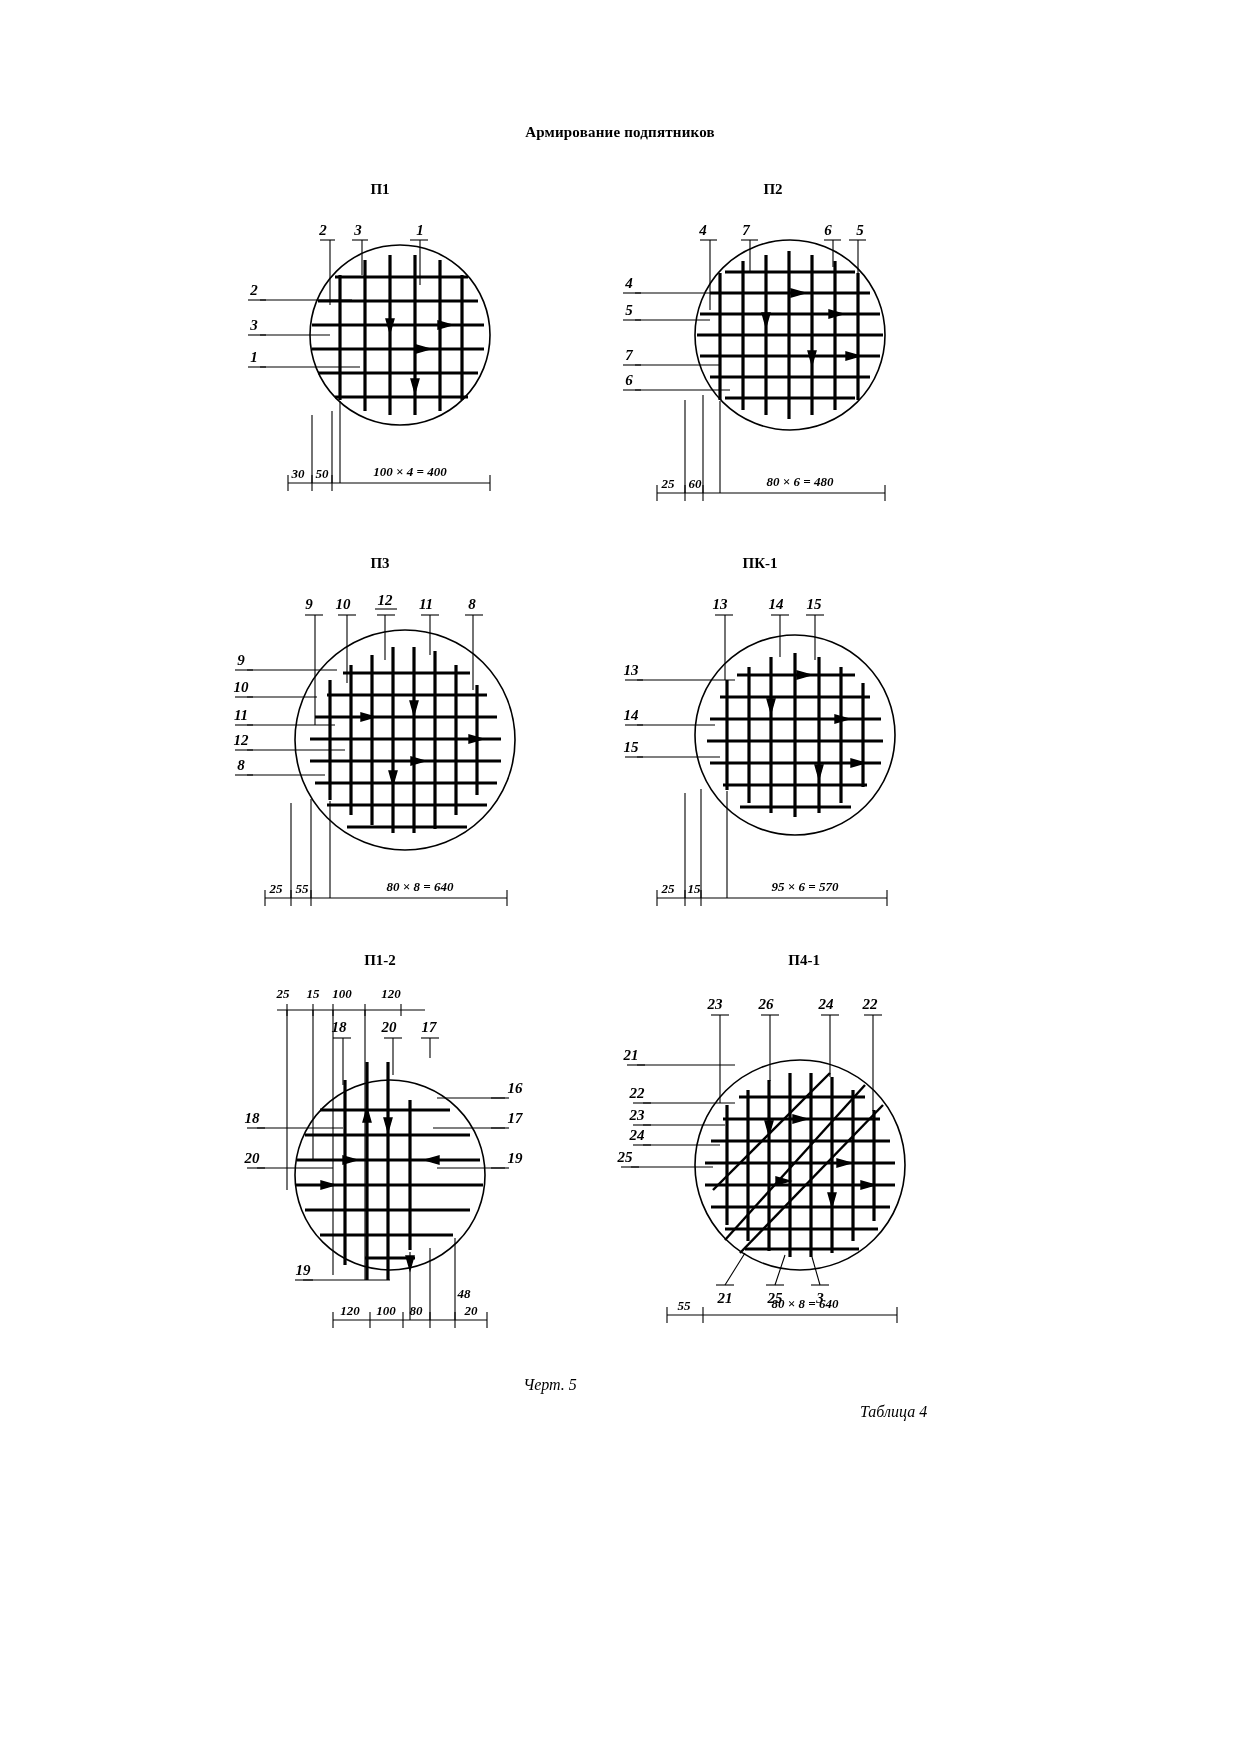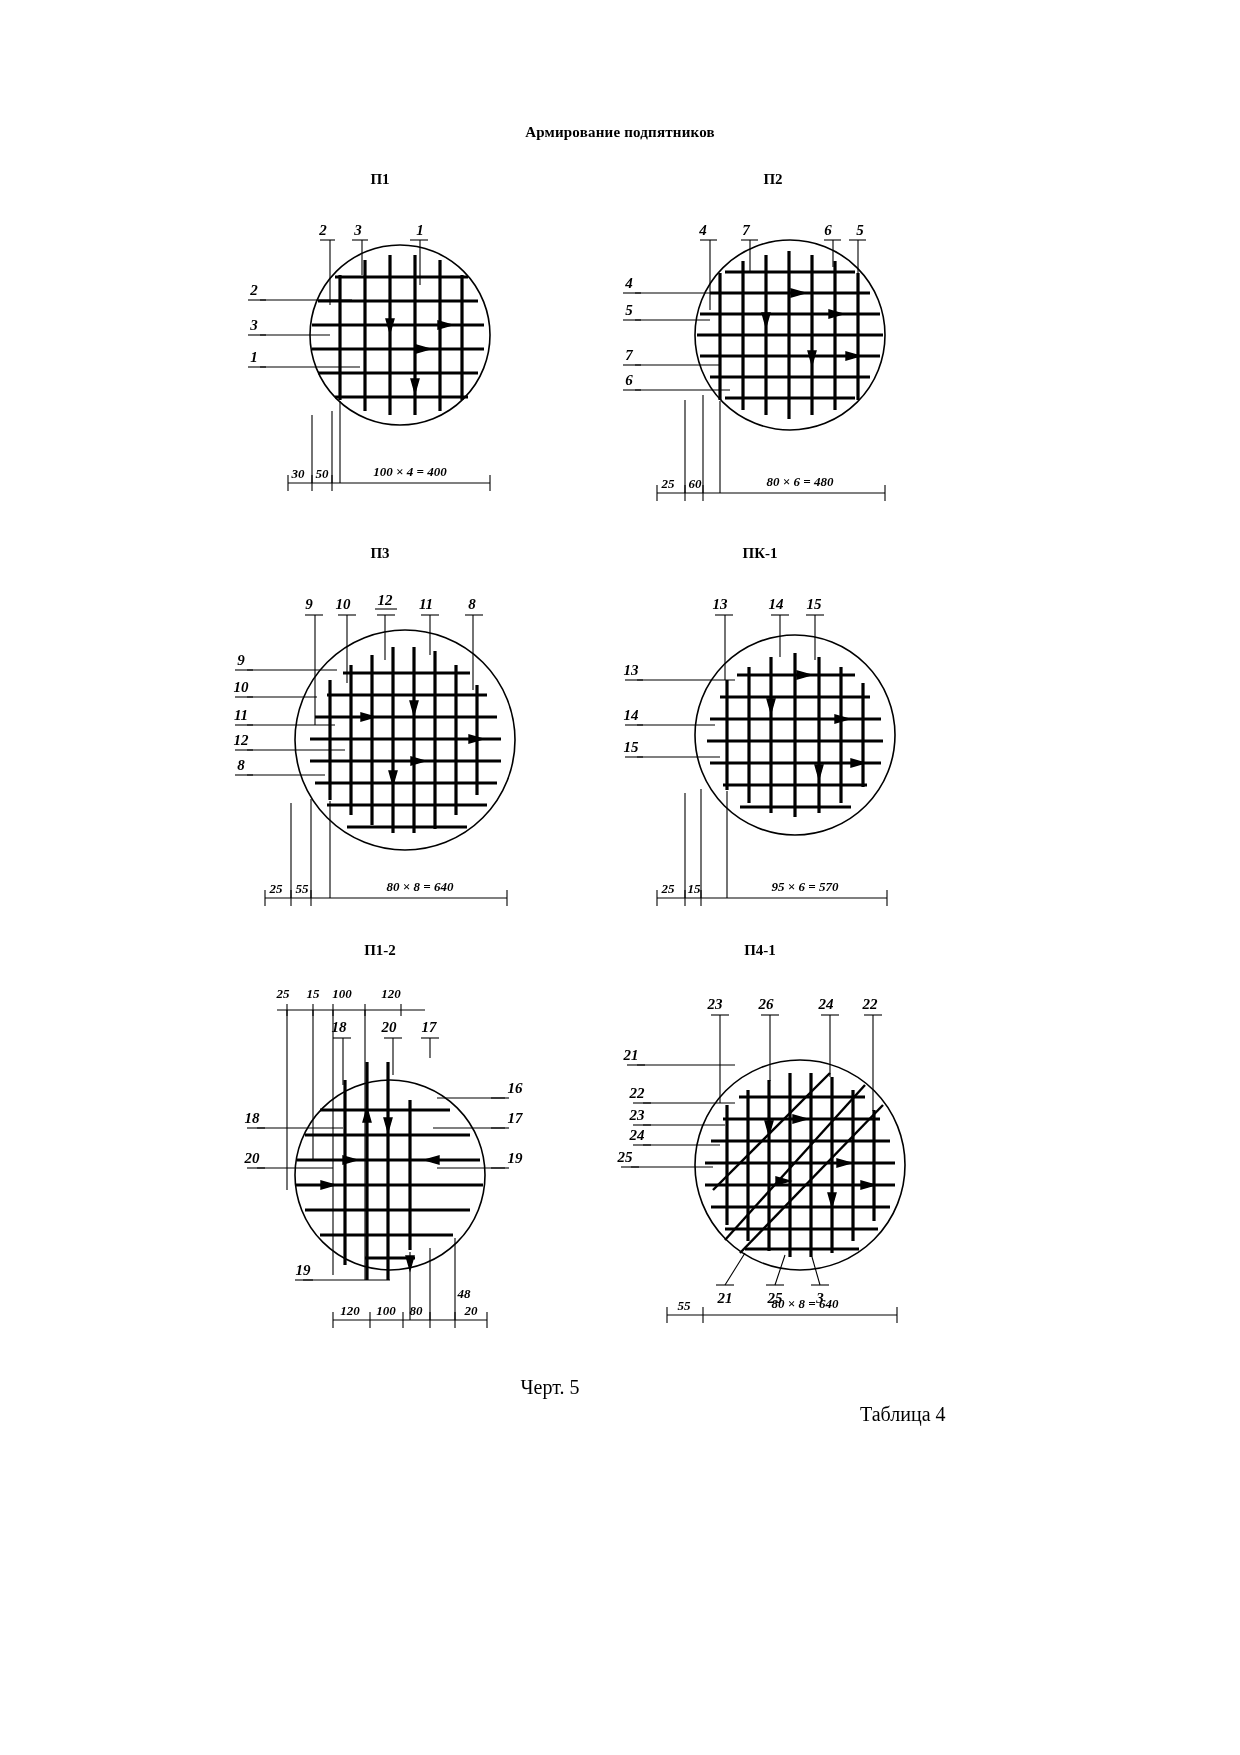--- a/index.html
+++ b/index.html
@@ -24,24 +24,26 @@
     font-weight: bold;
     font-size: 15px;
     letter-spacing: 0.2px;
   }
   .fig-label {
     position: absolute;
     font-weight: bold;
     font-size: 15px;
     text-align: center;
     width: 120px;
+    margin-top: 10px;
   }
   .caption {
     position: absolute;
-    font-size: 20px;
+    font-size: 16px;
+    font-style: italic;
   }
   .caption.center {
     text-align: center;
   }
   .panel {
     position: absolute;
   }
   svg {
     display: block;
     overflow: visible;
@@ -485,21 +487,21 @@
     <g class="dim" text-anchor="middle">
       <text x="125" y="335">120</text>
       <text x="161" y="335">100</text>
       <text x="191" y="335">80</text>
       <text x="239" y="318">48</text>
       <text x="246" y="335">20</text>
     </g>
   </svg>
 </div>
 
-<div class="fig-label" style="top:942px; left:700px;">П4-1</div>
+<div class="fig-label" style="top:942px; left:700px;text-align:right;">П4-1</div>
 <div class="panel" style="top:985px; left:615px;text-align:right;">
   <svg width="320" height="370" viewBox="0 0 320 370">
     <g stroke="#000" fill="none">
       <circle cx="185" cy="180" r="105" stroke-width="1.6"></circle>
       <g stroke-width="3.2">
         <line x1="112" y1="120" x2="112" y2="240"></line>
         <line x1="133" y1="105" x2="133" y2="256"></line>
         <line x1="154" y1="95" x2="154" y2="266"></line>
         <line x1="175" y1="88" x2="175" y2="272"></line>
         <line x1="196" y1="88" x2="196" y2="272"></line>

